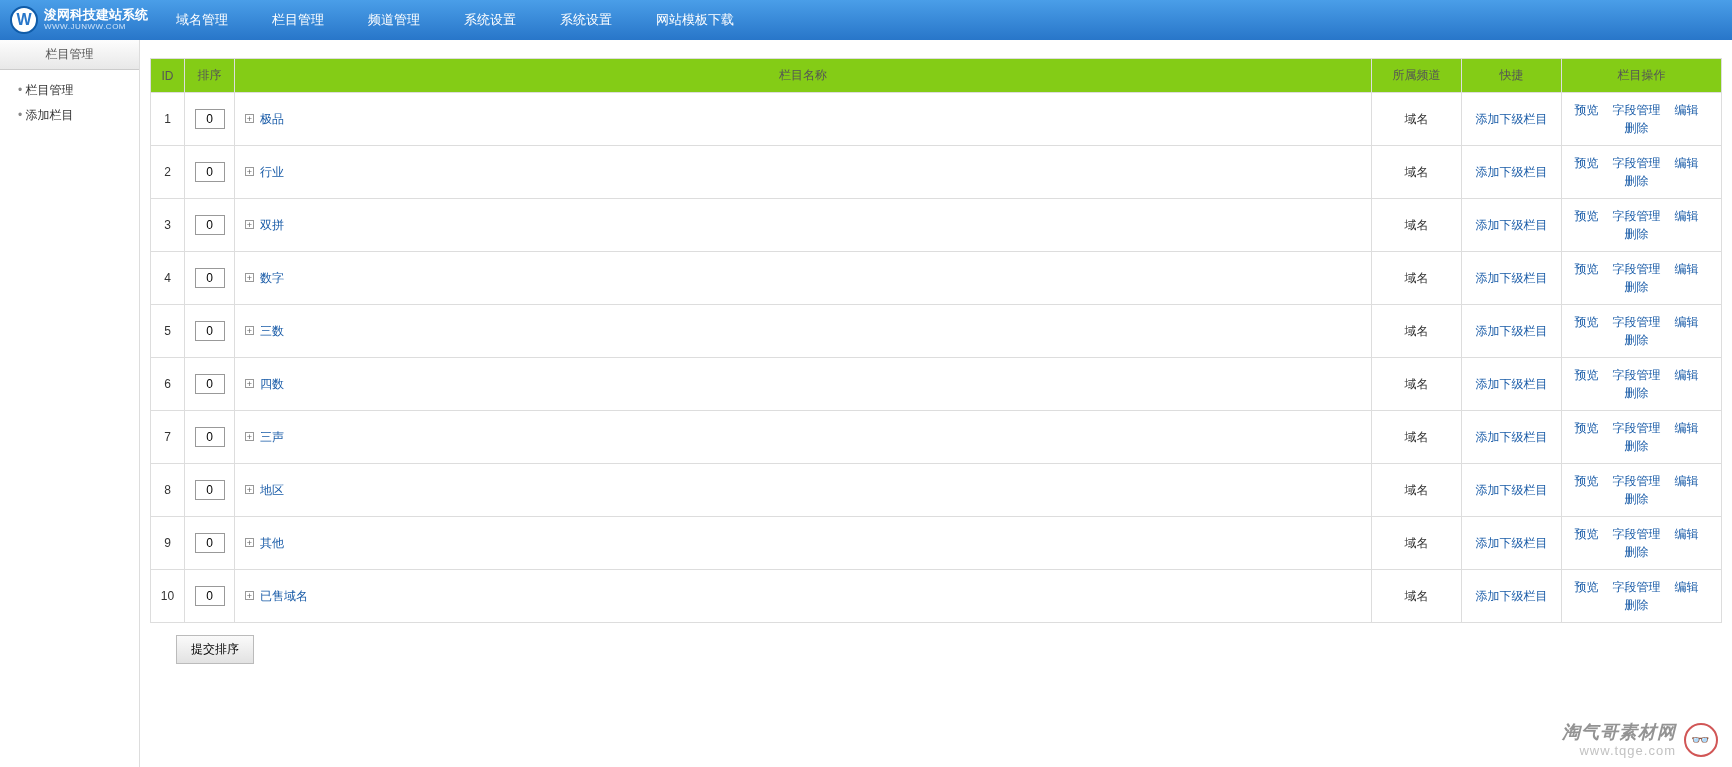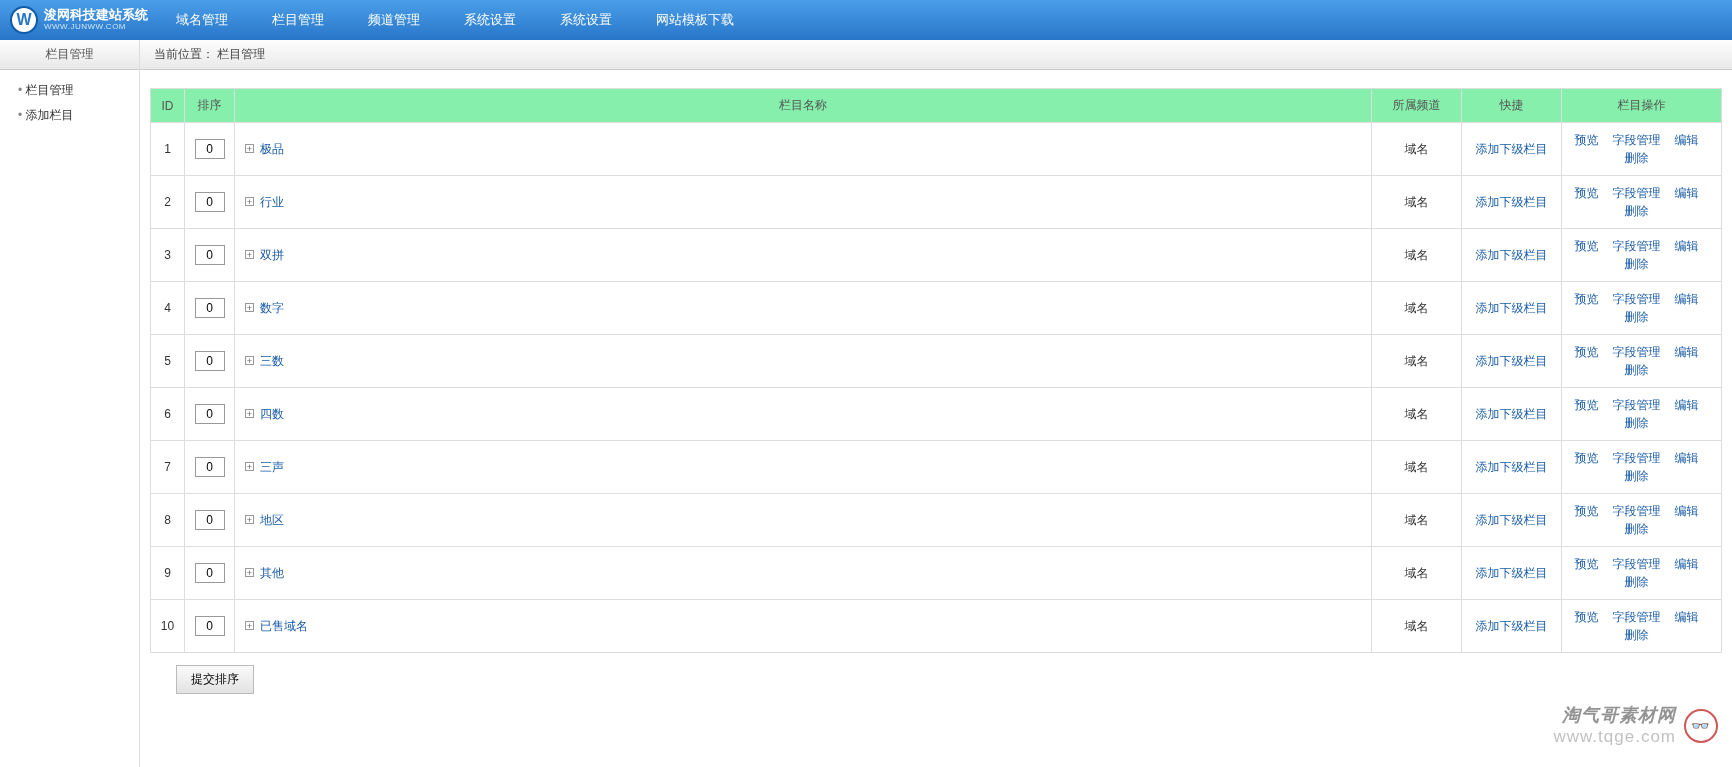--- a/index.html
+++ b/index.html
@@ -56,21 +56,21 @@
     .content { padding: 18px 10px 10px 10px; }
     
     table.grid { width: 100%; border-collapse: collapse; }
     table.grid th, table.grid td {
       border: 1px solid #ddd;
       padding: 8px 6px;
       text-align: center;
       font-size: 12px;
     }
     table.grid th {
-      background: #86efac;
+      background: #84cc16;
       font-weight: normal;
       color: #555;
     }
     .col-id { width: 34px; }
     .col-sort { width: 50px; }
     .col-name { text-align: left !important; padding-left: 10px !important; }
     .col-channel { width: 90px; }
     .col-quick { width: 100px; }
     .col-ops { width: 160px; }
     
@@ -98,28 +98,28 @@
       margin-top: 12px; margin-left: 26px;
       padding: 5px 14px;
       background: linear-gradient(to bottom, #fafafa, #e2e2e2);
       border: 1px solid #bbb;
       cursor: pointer;
       font-size: 12px;
     }
     
     .watermark {
       position: fixed;
-      right: 14px; bottom: 20px;
+      right: 14px; bottom: 8px;
       display: flex; align-items: center;
       gap: 8px;
       opacity: 0.9;
     }
     .wm-text { text-align: right; line-height: 1.2; }
     .wm-title { font-weight: bold; font-size: 18px; color: #888; font-style: italic; letter-spacing: 1px;}
-    .wm-url { font-size: 17px; color: #bbb; letter-spacing: 1px;}
+    .wm-url { font-size: 13px; color: #bbb; letter-spacing: 1px;}
     .wm-face {
       width: 34px; height: 34px;
       border: 2px solid #c44;
       border-radius: 50%;
       display: flex; align-items: center; justify-content: center;
       color: #c44;
       font-size: 15px;
       background: #fff;
     }
   </style>
@@ -145,24 +145,20 @@
 <div class="layout">
   <div class="sidebar">
     <div class="sidebar-h">栏目管理</div>
     <div class="sidebar-list">
       <div class="sidebar-item">栏目管理</div>
       <div class="sidebar-item">添加栏目</div>
     </div>
   </div>
 
   <div class="main">
-    <div class="breadcrumb">
-      <span>当前位置：</span>
-      <span>栏目管理</span>
-    </div>
 
     <div class="content">
       <table class="grid">
         <thead>
           <tr>
             <th class="col-id">ID</th>
             <th class="col-sort">排序</th>
             <th>栏目名称</th>
             <th class="col-channel">所属频道</th>
             <th class="col-quick">快捷</th>

